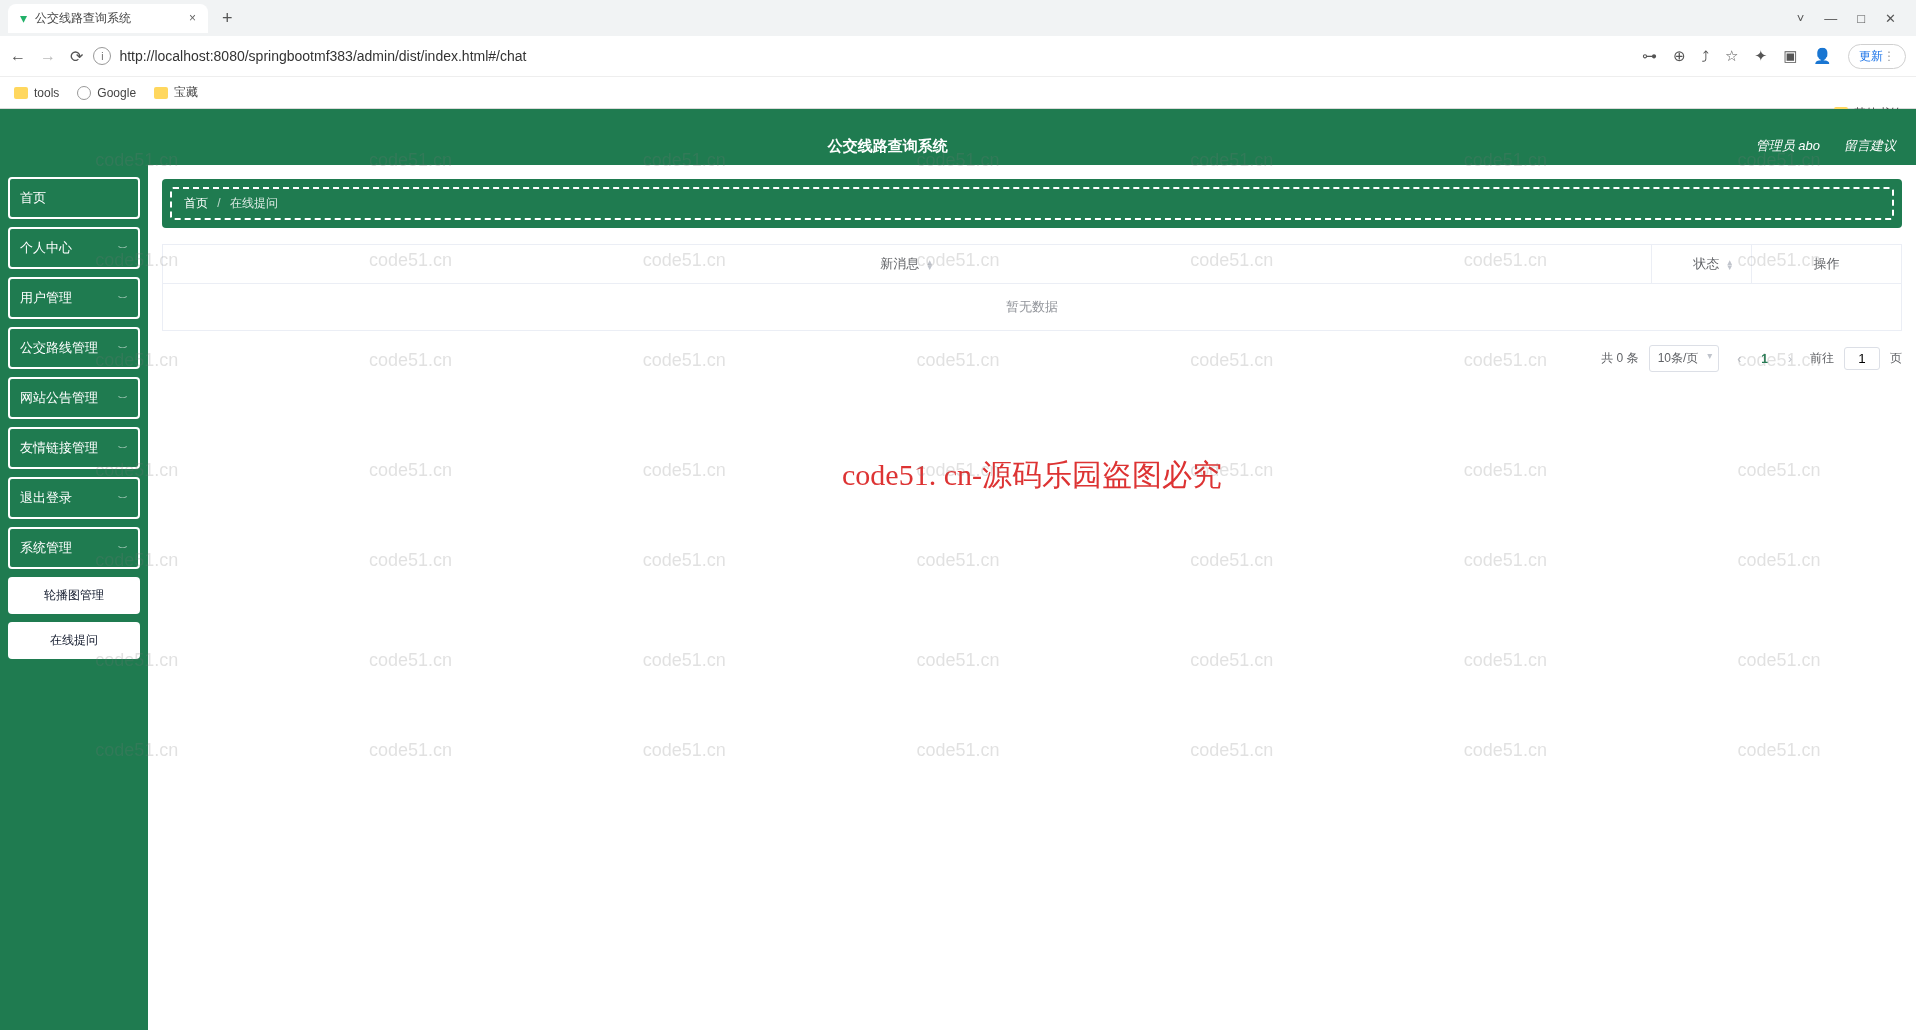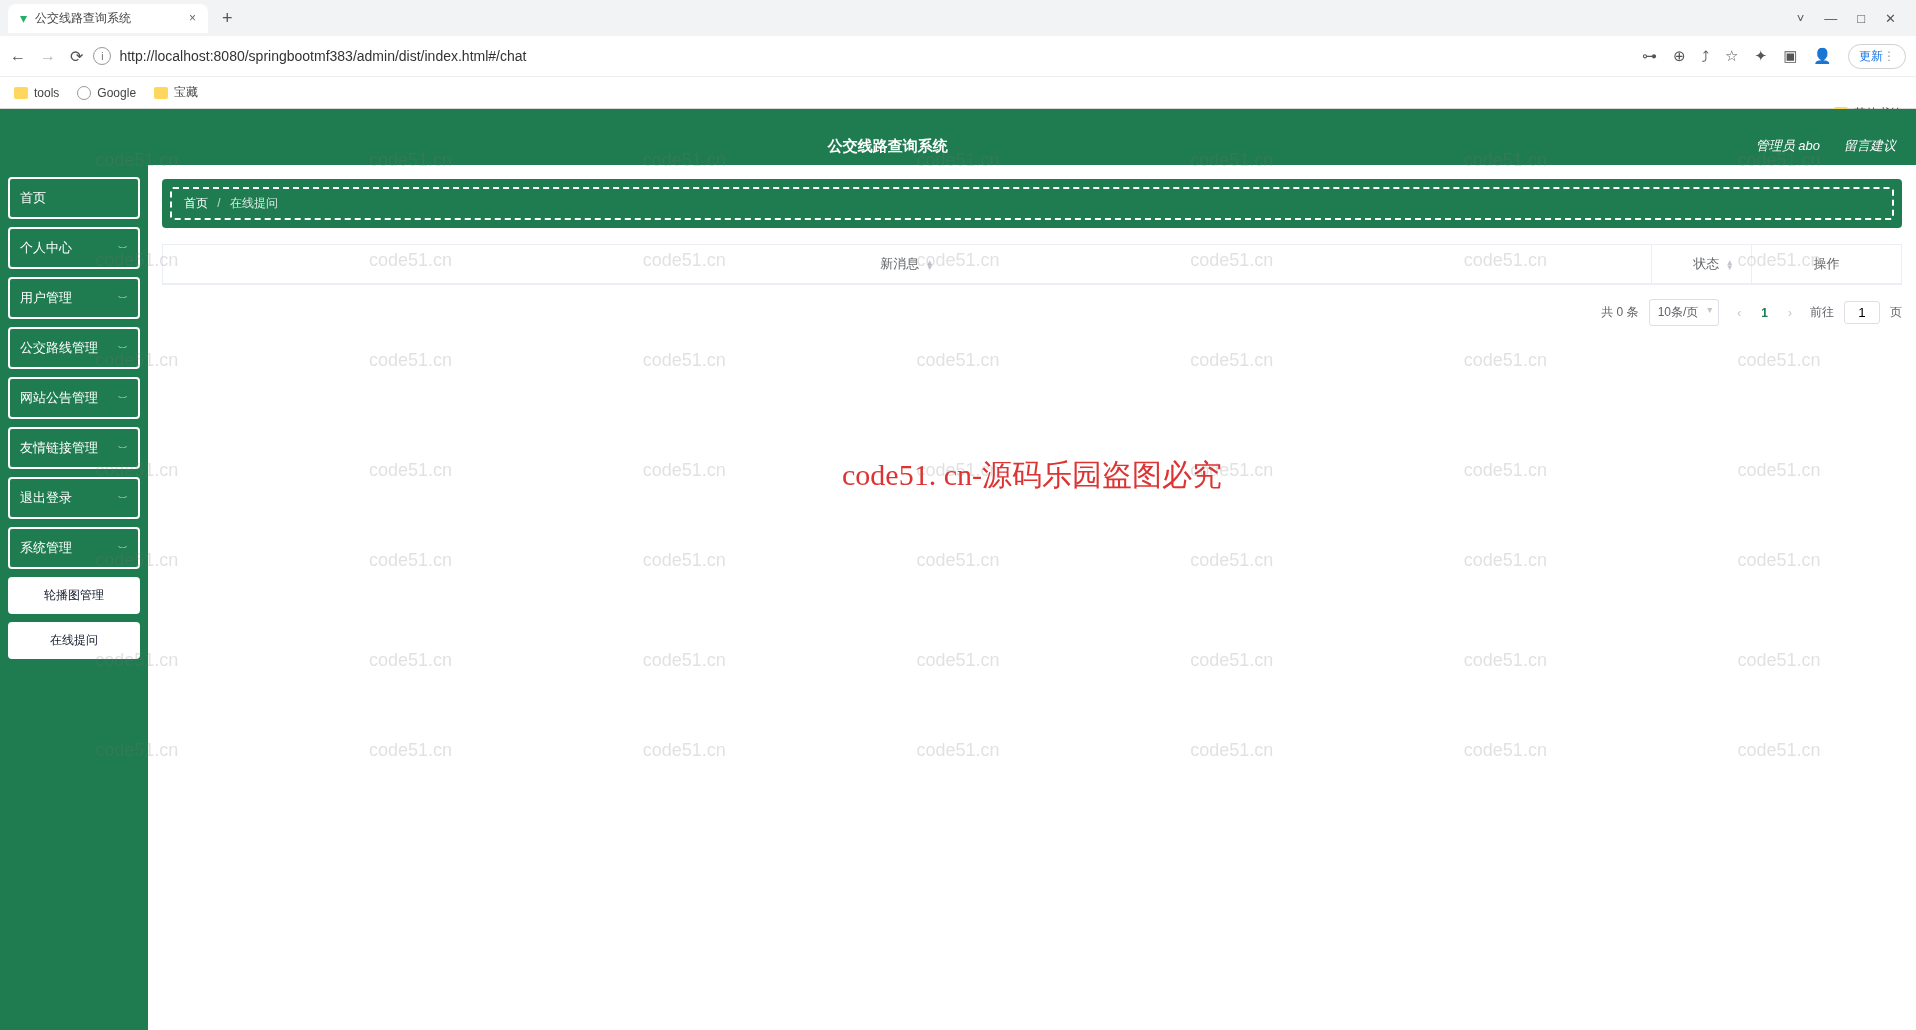--- a/index.html
+++ b/index.html
@@ -216,20 +216,21 @@
             <span>状态</span>
             <span class="sort-caret">
                 <span>▲</span>
                 <span>▼</span>
               </span>
           </div>
           <div class="th th-op">
             <span>操作</span>
           </div>
         </div>
+        <div class="table-empty">暂无数据</div>
       </div>
 
       <div class="pagination">
         <span>共 0 条</span>
         <span class="page-size">10条/页</span>
         <div class="pager">
           <span class="pager-btn">‹</span>
           <span class="pager-num">1</span>
           <span class="pager-btn">›</span>
         </div>

